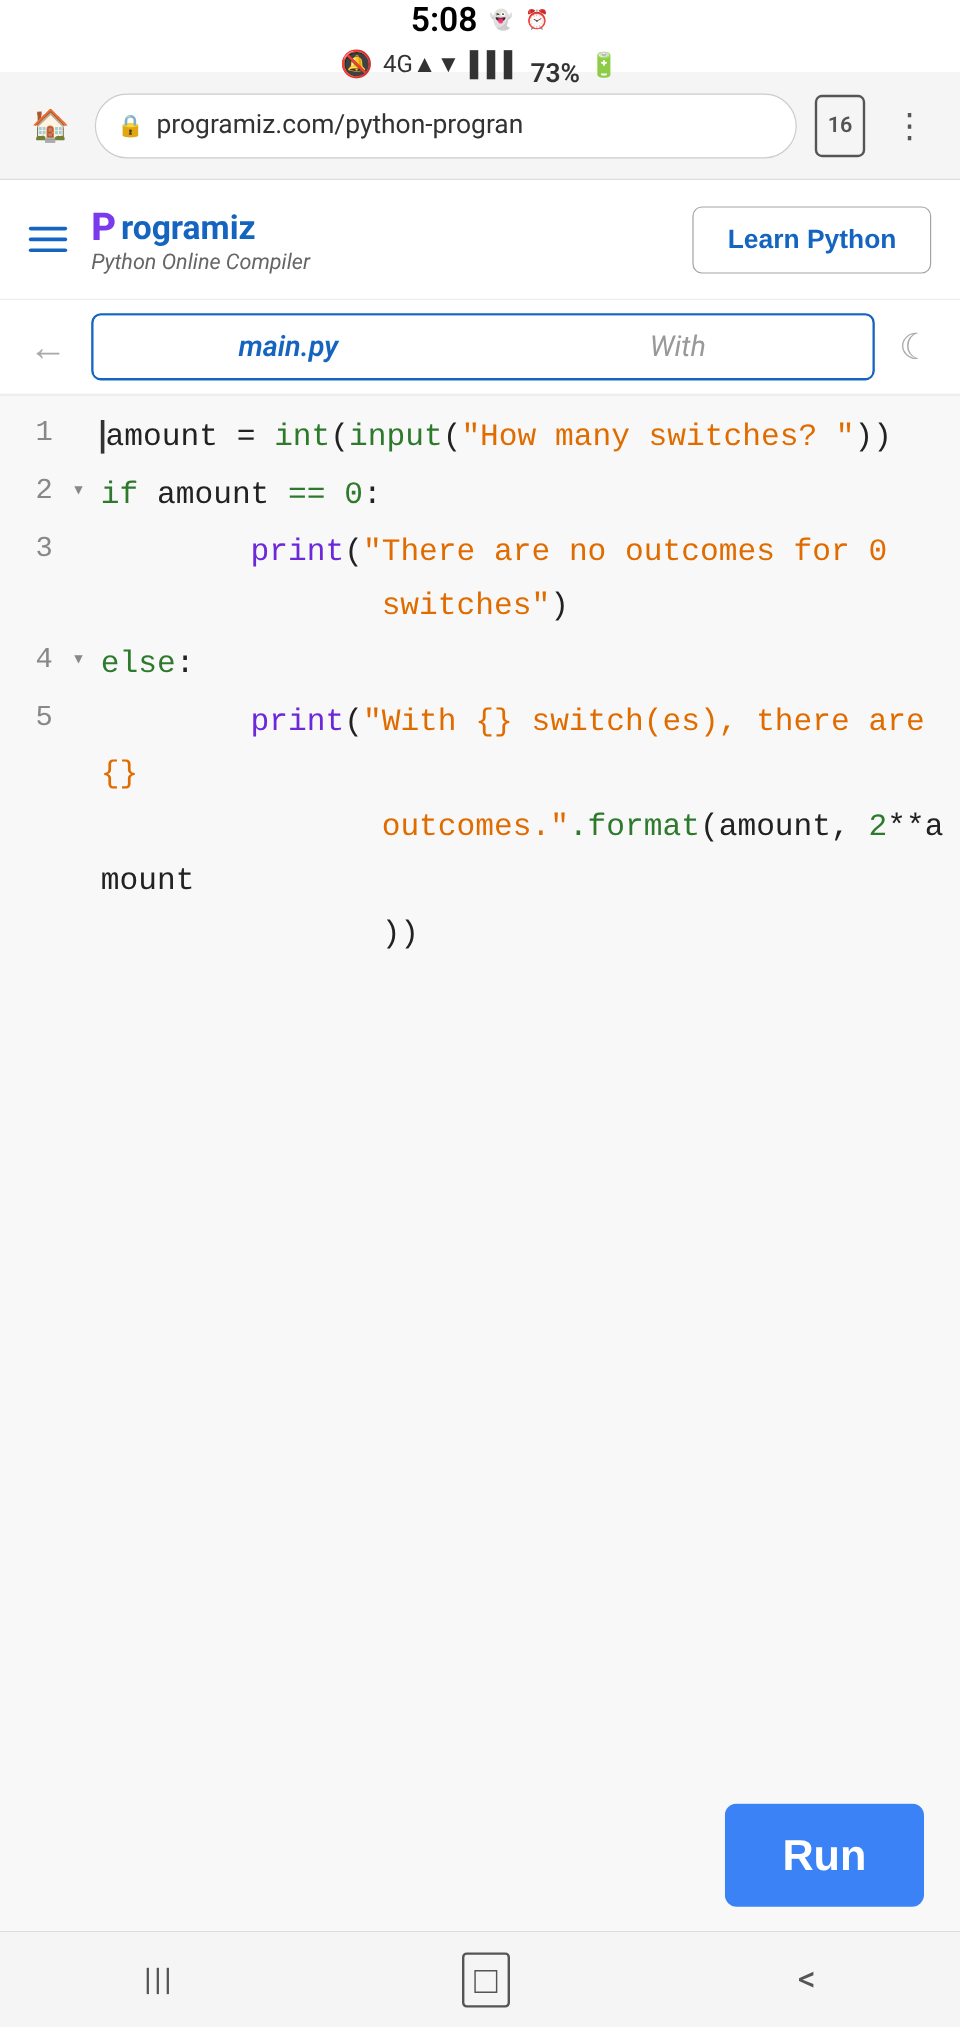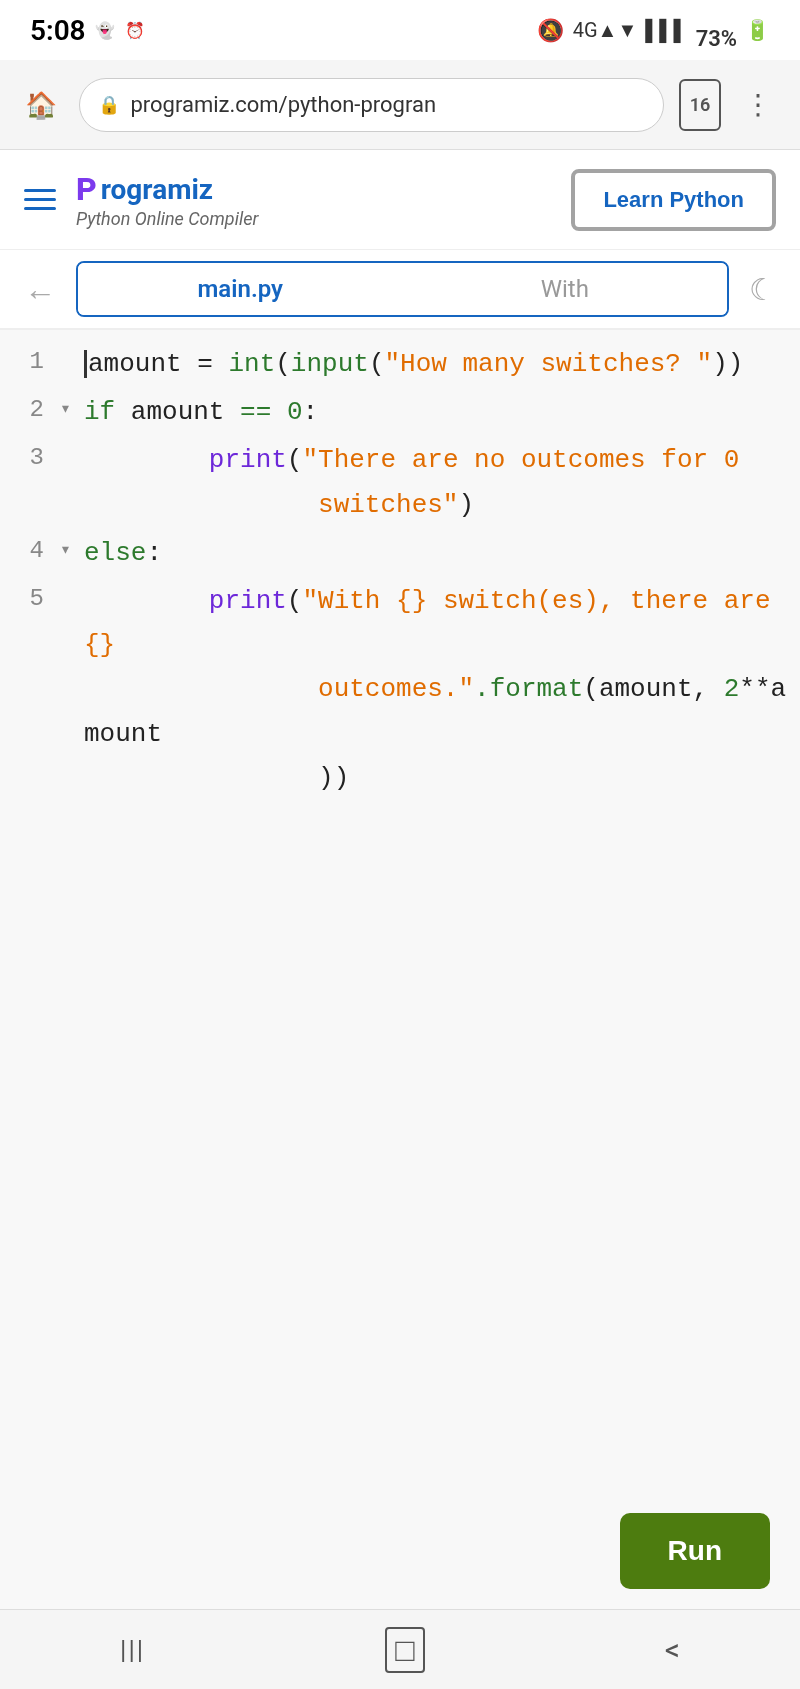--- a/index.html
+++ b/index.html
@@ -13,20 +13,21 @@
     }
 
     
     .status-bar {
       height: 60px;
       background: #fff;
       display: flex;
       align-items: center;
       justify-content: space-between;
       padding: 0 30px;
+      flex-direction: column;
     }
     .status-time {
       font-size: 28px;
       font-weight: 600;
       color: #000;
     }
     .status-icons {
       display: flex;
       align-items: center;
       gap: 8px;
@@ -143,21 +144,21 @@
       color: #7c3aed;
       font-size: 32px;
       font-weight: 800;
     }
     .logo-subtitle {
       font-size: 18px;
       color: #666;
       font-style: italic;
     }
     .learn-btn {
-      border: 4px solid #a3a3a3;
+      border: 1px solid #a3a3a3;
       color: #1565c0;
       background: #fff;
       border-radius: 8px;
       padding: 14px 28px;
       font-size: 22px;
       font-weight: 600;
       cursor: pointer;
     }
 
     
@@ -183,20 +184,21 @@
       border-radius: 8px;
       overflow: hidden;
     }
     .tab {
       flex: 1;
       display: flex;
       align-items: center;
       justify-content: center;
       font-size: 24px;
       cursor: pointer;
+      font-style: italic;
     }
     .tab.active {
       background: #fff;
       color: #1565c0;
       font-weight: 600;
     }
     .tab.inactive {
       background: #fff;
       color: #999;
     }
@@ -267,26 +269,26 @@
     .c-format { color: #2d7a2d; }
 
     
     .run-btn-container {
       position: fixed;
       bottom: 100px;
       right: 30px;
       z-index: 100;
     }
     .run-btn {
-      background: #4d7c0f;
+      background: #3b82f6;
       color: #fff;
       border: none;
       border-radius: 10px;
       padding: 22px 48px;
-      font-size: 28px;
+      font-size: 36px;
       font-weight: 700;
       cursor: pointer;
     }
 
     
     .bottom-nav {
       position: fixed;
       bottom: 0;
       left: 0;
       width: 800px;

